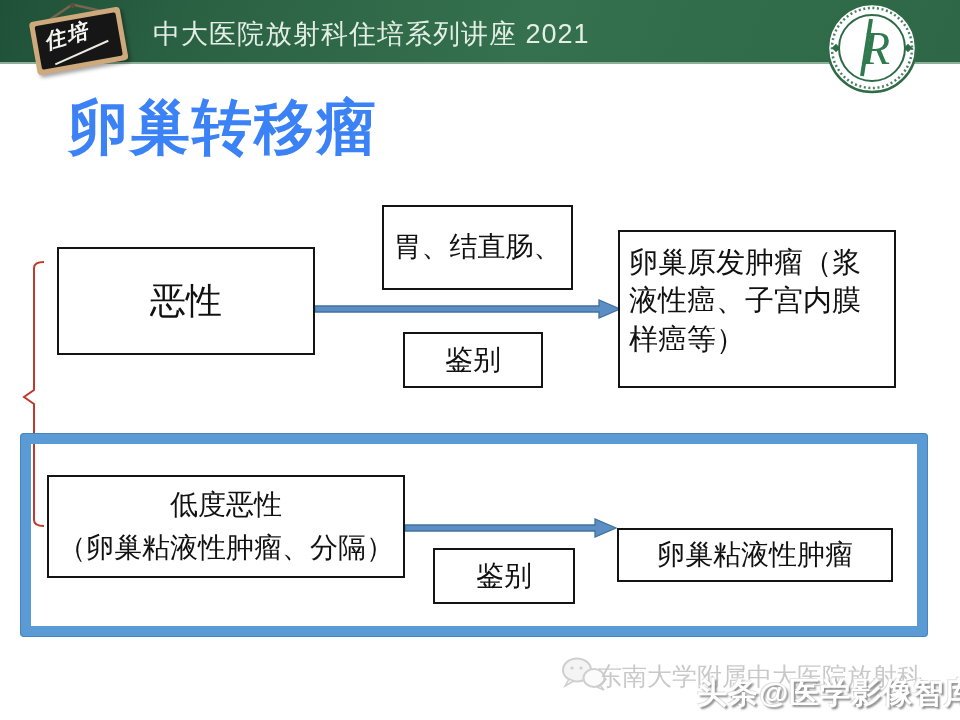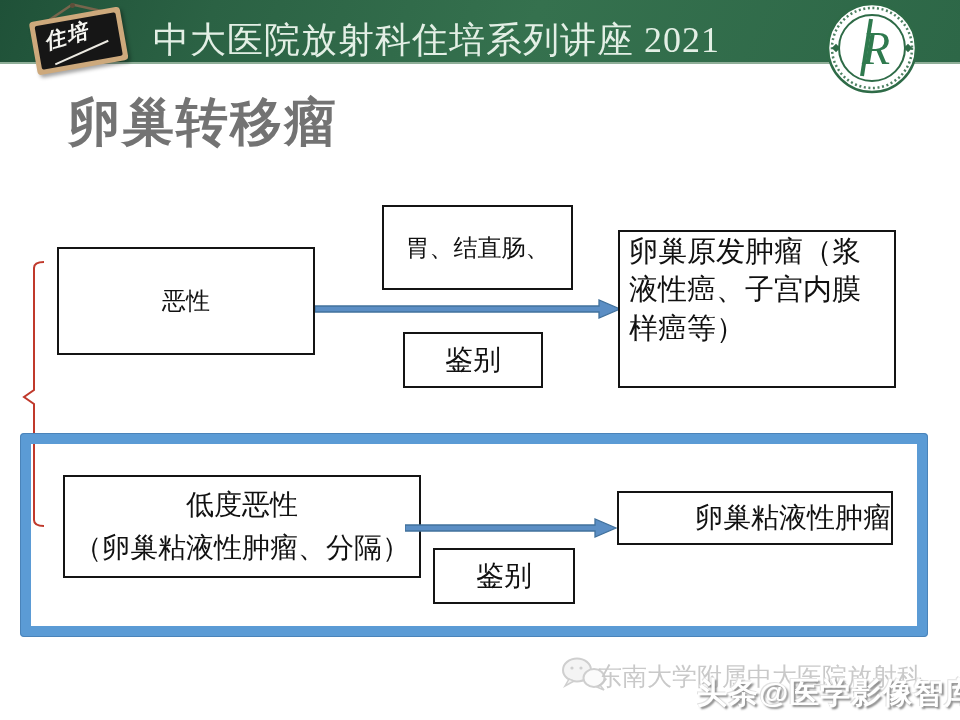--- a/index.html
+++ b/index.html
@@ -3,58 +3,58 @@
 <meta charset="utf-8">
 <style>
   html,body{margin:0;padding:0;background:#fff;}
   .slide{position:relative;width:960px;height:720px;background:#ffffff;overflow:hidden;
          font-family:"Liberation Sans","DejaVu Sans",sans-serif;}
 
   
   .header{position:absolute;left:0;top:0;width:960px;height:62px;
           background:linear-gradient(112deg,#1f5138 0%,#2b6244 22%,#35714e 55%,#2d6747 100%);
           border-bottom:2px solid #8fae98;}
-  .header-title{position:absolute;left:153px;top:16px;font-family:Liberation Serif, serif;
-          font-size:36px;color:#e3efe5;letter-spacing:1px;white-space:nowrap;}
+  .header-title{position:absolute;left:153px;top:16px;font-family:Liberation Sans, sans-serif;
+          font-size:27px;color:#e3efe5;letter-spacing:1px;white-space:nowrap;}
 
   
   .blackboard{position:absolute;left:28px;top:2px;width:100px;height:70px;
           transform:rotate(-10deg);transform-origin:50% 50%;}
   .bb-ropes{position:absolute;left:0;top:0;}
   .bb-frame{position:absolute;left:4px;top:12px;width:92px;height:54px;background:#cda97c;
           border-radius:4px;box-shadow:2px 3px 4px rgba(0,0,0,.35);}
   .bb-board{position:absolute;left:9px;top:17px;width:82px;height:44px;background:#161616;border-radius:2px;}
   .bb-chalk{position:absolute;left:16px;top:18px;color:#f5f5f0;font-size:21px;font-weight:bold;
           font-style:italic;transform:rotate(-6deg);letter-spacing:2px;white-space:nowrap;}
   .bb-underline{position:absolute;left:22px;top:50px;width:58px;height:2px;background:#eceae2;
           transform:rotate(-14deg);}
 
   
   .logo{position:absolute;left:826px;top:2px;width:92px;height:92px;}
 
   
-  .page-title{position:absolute;left:68px;top:88px;font-size:52px;font-weight:bold;color:#737373;
+  .page-title{position:absolute;left:68px;top:88px;font-size:60px;font-weight:bold;color:#3b82f6;
           letter-spacing:2px;white-space:nowrap;}
 
   
   .box{position:absolute;background:#fff;border:2px solid #141414;box-sizing:border-box;
        display:flex;flex-direction:column;align-items:center;justify-content:space-evenly;
        color:#111;text-align:center;}
   .box .ln{white-space:nowrap;line-height:1.15;}
 
-  .box-malignant{left:57px;top:247px;width:258px;height:108px;font-size:24px;gap:20px;}
-  .box-organs{left:382px;top:205px;width:191px;height:85px;font-size:24px;}
+  .box-malignant{left:57px;top:247px;width:258px;height:108px;font-size:36px;gap:20px;}
+  .box-organs{left:382px;top:205px;width:191px;height:85px;font-size:28px;}
   .box-distinguish1{left:403px;top:332px;width:140px;height:56px;font-size:28px;}
   .box-primary{left:618px;top:230px;width:278px;height:158px;font-size:29px;
        justify-content:flex-start;align-items:flex-start;text-align:left;
-       padding:0 9px;line-height:1.32;}
-  .box-lowgrade{left:47px;top:475px;width:358px;height:103px;font-size:28px;margin-left:16px;}
+       padding:11px 9px;line-height:1.32;}
+  .box-lowgrade{left:47px;top:475px;width:358px;height:103px;font-size:28px;}
   .box-appendix{left:448px;top:472px;width:115px;height:46px;font-size:24px;}
   .box-distinguish2{left:433px;top:548px;width:142px;height:56px;font-size:28px;}
-  .box-mucinous{left:617px;top:491px;width:276px;height:54px;font-size:28px;align-items:flex-end;}
+  .box-mucinous{left:617px;top:528px;width:276px;height:54px;font-size:28px;}
 
   .arrow1{position:absolute;left:315px;top:297px;}
   .arrow2{position:absolute;left:405px;top:516px;}
   .brace{position:absolute;left:20px;top:260px;}
 
   .frame-blue{position:absolute;left:20px;top:433px;width:908px;height:204px;box-sizing:border-box;
        border:11px solid #5b9bd5;border-radius:4px;outline:1px solid #4a83b9;outline-offset:-1px;}
 
   
   .wechat-icon{position:absolute;left:560px;top:656px;}

